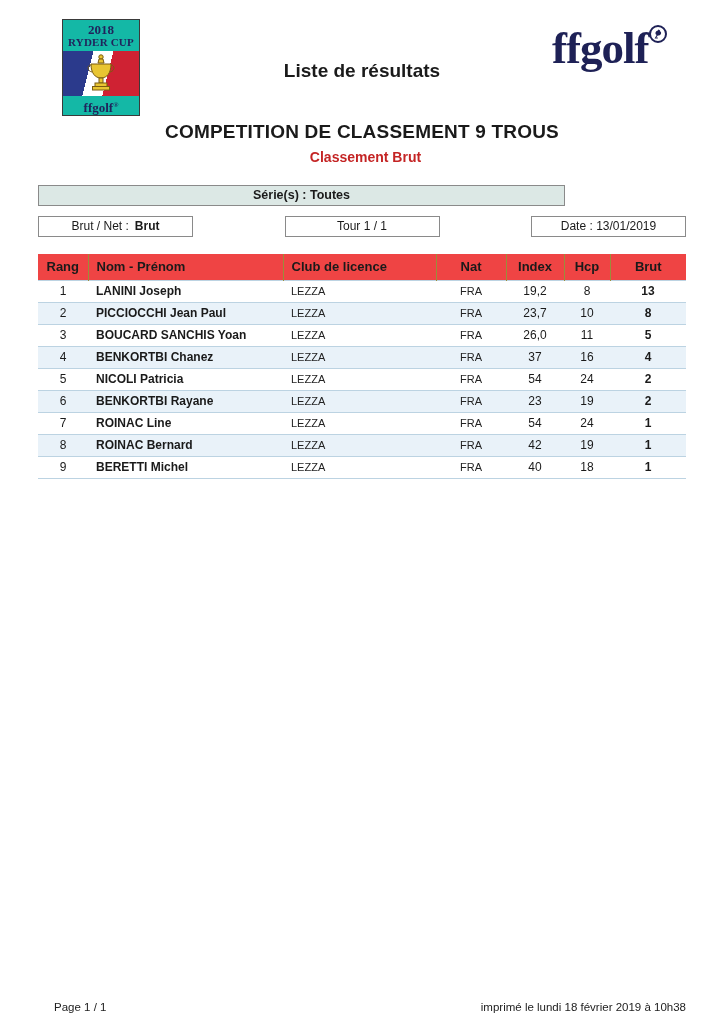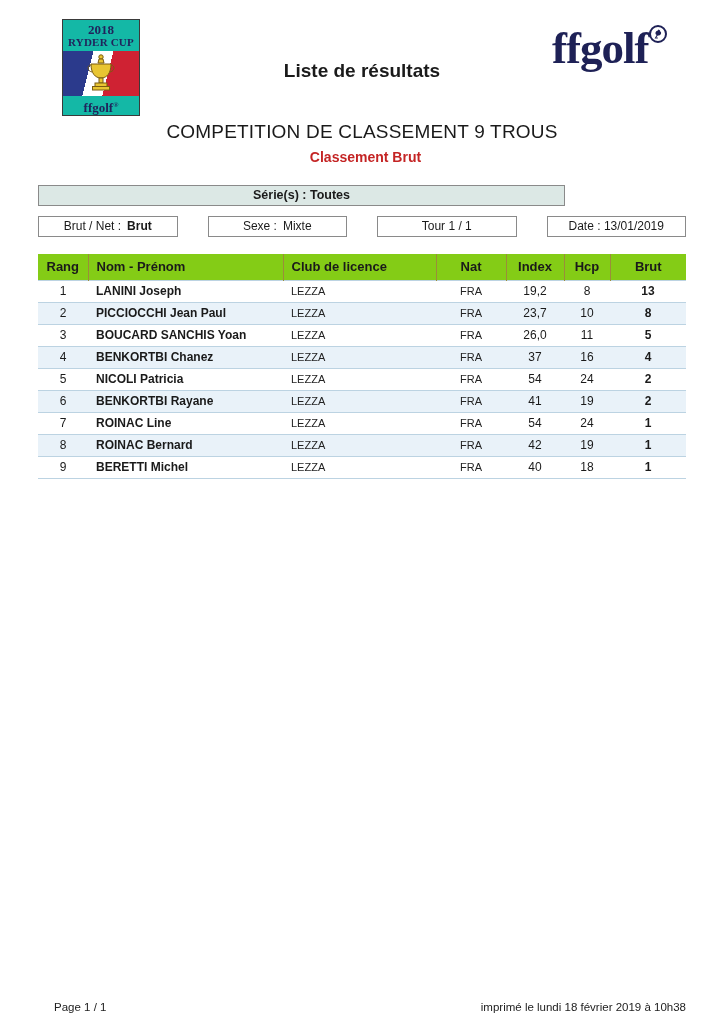--- a/index.html
+++ b/index.html
@@ -71,21 +71,21 @@
     border: 2px solid #1e2156; border-radius: 50%;
     vertical-align: top; margin-top: 1px; margin-left: 1px;
     position: relative;
   }
   .ffgolf-mark svg { position: absolute; left: 1px; top: 1px; }
 
   
   .comp-title {
     position: absolute; left: 0; right: 0; top: 121px;
     text-align: center;
-    font-size: 19px; font-weight: normal; color: #1a1a1a;
+    font-size: 19px; font-weight: bold; color: #1a1a1a;
     letter-spacing: 0.2px;
   }
   .comp-subtitle {
     position: absolute; left: 7px; right: 0; top: 149px;
     text-align: center;
     font-size: 14px; font-weight: bold; color: #c42424;
   }
 
   
   .series-bar {
@@ -117,21 +117,21 @@
   .filter-box.first .value { font-weight: bold; }
 
   
   .results {
     position: absolute; left: 38px; top: 254px;
     width: 648px;
     border-collapse: collapse;
     table-layout: fixed;
   }
   .results th {
-    background: #84cc16;
+    background: #ef4444;
     height: 26px;
     font-size: 13px; font-weight: bold; color: #1a1a1a;
     border-left: 1px solid #9b8d3a;
     vertical-align: middle;
   }
   .results th:first-child { border-left: none; }
   .results th.al, .results td.al { text-align: left; padding-left: 8px; }
   .results th.ac, .results td.ac { text-align: center; }
   .results td {
     height: 22px;
@@ -194,23 +194,20 @@
   <div class="comp-title">COMPETITION DE CLASSEMENT 9 TROUS</div>
   <div class="comp-subtitle">Classement Brut</div>
 
   <div class="series-bar">Série(s) : Toutes</div>
 
   <div class="filters">
     <div class="filter-box first">
       <span>Brut / Net :</span><span class="value">Brut</span>
     </div>
     <div class="filter-box">
-      <span>Sexe :</span><span class="value">Mixte</span>
-    </div>
-    <div class="filter-box">
       <span>Tour 1 / 1</span>
     </div>
     <div class="filter-box">
       <span>Date : 13/01/2019</span>
     </div>
   </div>
 
   <table class="results">
     <colgroup>
       <col style="width:50px">
@@ -276,21 +273,21 @@
         <td class="ac small">FRA</td>
         <td class="ac">54</td>
         <td class="ac">24</td>
         <td class="ac brut">2</td>
       </tr>
       <tr class="alt">
         <td class="ac">6</td>
         <td class="al name">BENKORTBI Rayane</td>
         <td class="al small">LEZZA</td>
         <td class="ac small">FRA</td>
-        <td class="ac">41</td>
+        <td class="ac">23</td>
         <td class="ac">19</td>
         <td class="ac brut">2</td>
       </tr>
       <tr>
         <td class="ac">7</td>
         <td class="al name">ROINAC Line</td>
         <td class="al small">LEZZA</td>
         <td class="ac small">FRA</td>
         <td class="ac">54</td>
         <td class="ac">24</td>

